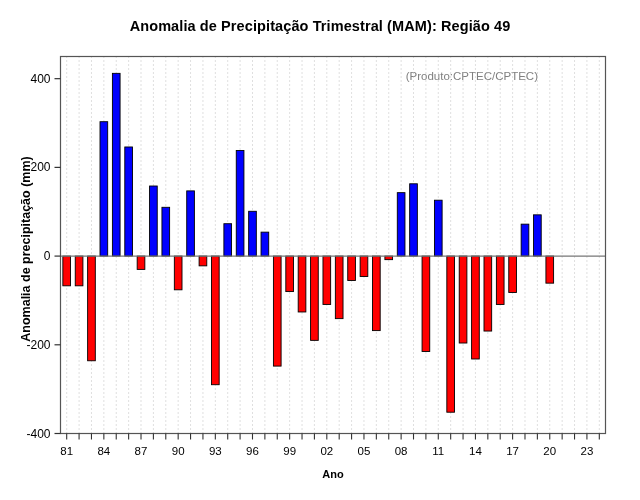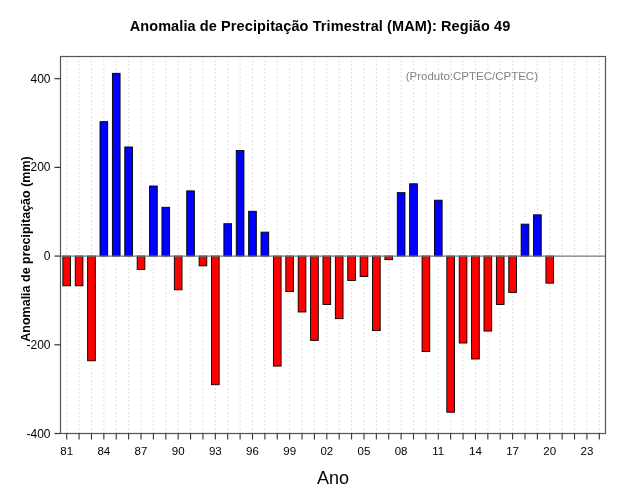--- a/index.html
+++ b/index.html
@@ -42,22 +42,22 @@
     color: #000000;
     transform: rotate(-90deg);
     transform-origin: center center;
   }
   #x-axis-label {
     position: absolute;
     left: 60px;
     top: 468px;
     width: 546px;
     text-align: center;
-    font-size: 18px;
-    font-weight: normal;
+    font-size: 11px;
+    font-weight: bold;
     color: #000000;
   }
   #plot-svg {
     position: absolute;
     left: 0;
     top: 0;
   }
   .ytick-label {
     font-family: "Liberation Sans", sans-serif;
     font-size: 12px;

